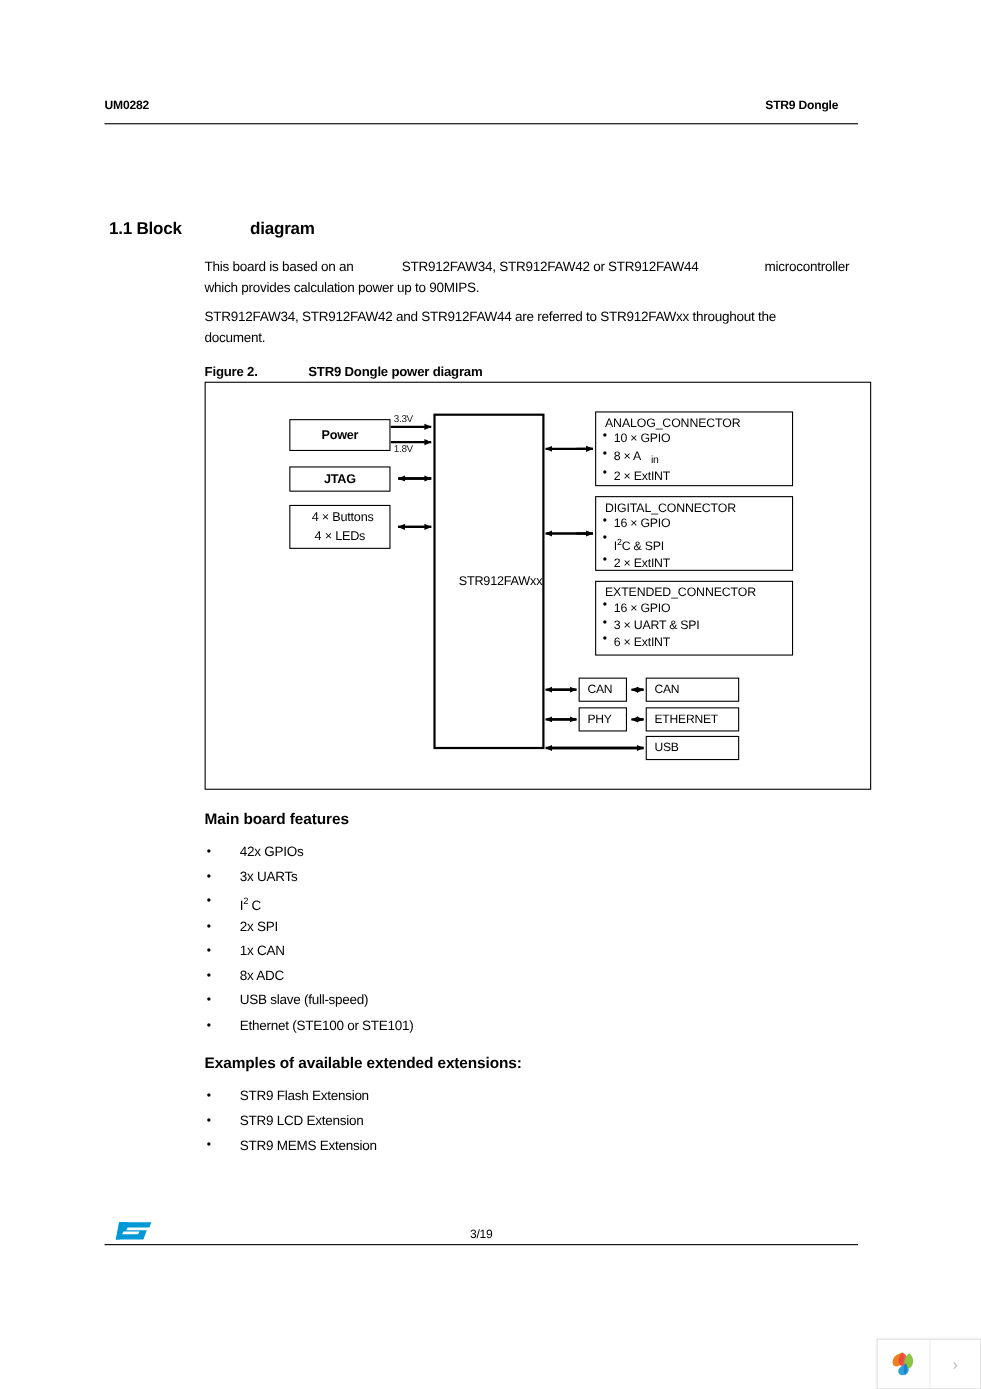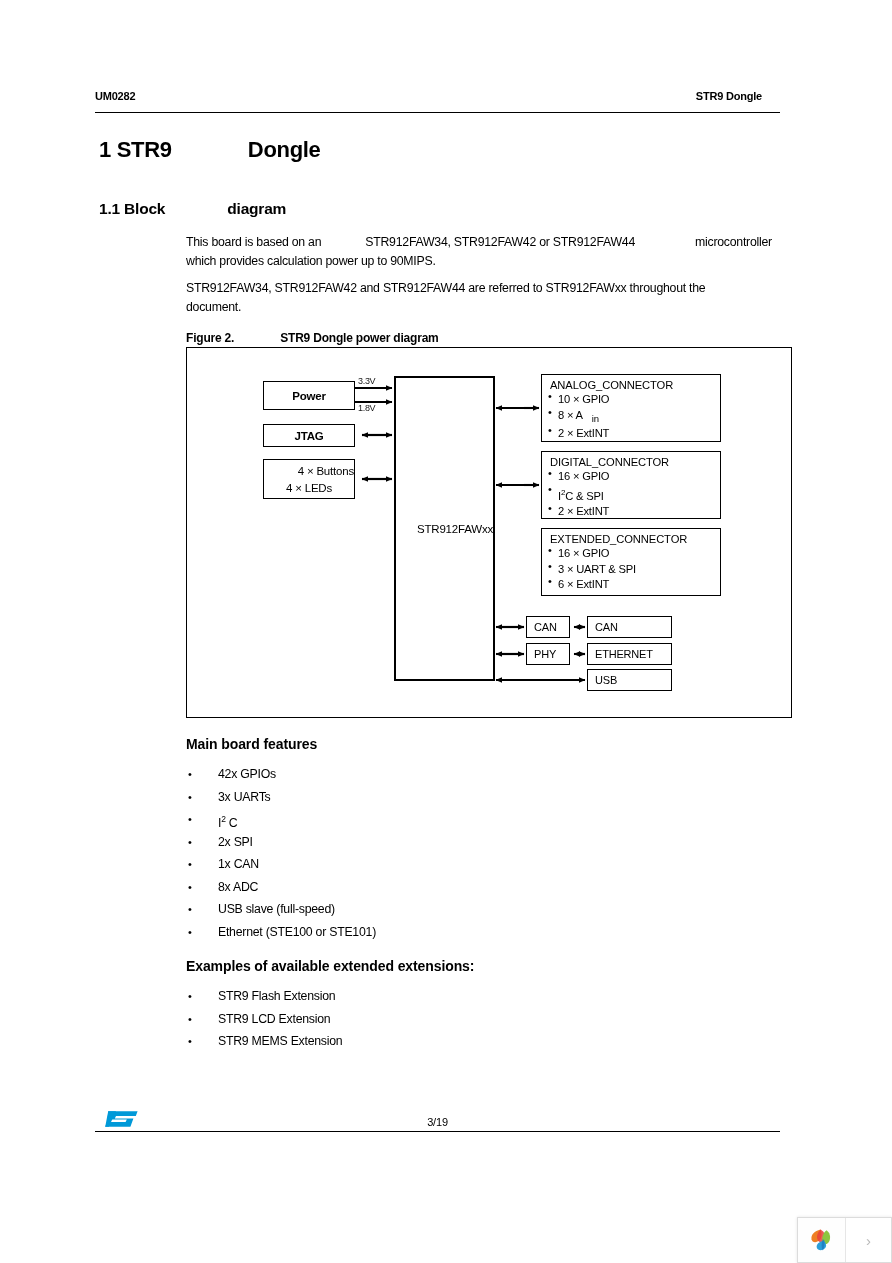--- a/index.html
+++ b/index.html
@@ -132,21 +132,21 @@
     justify-content: center;
     text-align: center;
     font-weight: bold;
   }
 
   
   .box-power  { left: 76px;  top: 33px;  width: 92px; height: 29px; }
   .box-jtag   { left: 76px;  top: 76px;  width: 92px; height: 23px; }
   .box-btnled { left: 76px;  top: 111px; width: 92px; height: 40px;
                 display: block; padding-top: 3px; }
-  .box-btnled .l1 { display: block; text-align: right;  padding-left: 5px; line-height: 17px; }
+  .box-btnled .l1 { display: block; text-align: center;  padding-left: 5px; line-height: 17px; }
   .box-btnled .l2 { display: block; text-align: center; line-height: 17px; }
 
   
   .box-mcu {
     left: 207px; top: 28px; width: 101px; height: 305px;
     border-width: 2.4px;
     display: flex; align-items: center; justify-content: flex-end;
   }
   .box-mcu .mcu-label { font-size: 11.5px; letter-spacing: -0.2px; }
 
@@ -326,21 +326,20 @@
 </head>
 <body>
 
 <div class="page">
 
   <div class="doc-header">
     <span class="hdr-left">UM0282</span>
     <span class="hdr-right">STR9 Dongle</span>
   </div>
 
-  <div class="h1"><span class="h1-num">1 STR9</span><span class="h1-gap"></span><span>Dongle</span></div>
 
   <div class="h2"><span>1.1 Block</span><span class="h2-gap"></span><span>diagram</span></div>
 
   <div class="para para-1"><span>This board is based on an</span><span class="gap-a"></span><span>STR912FAW34, STR912FAW42 or STR912FAW44</span><span class="gap-b"></span><span>microcontroller</span><br><span>which provides calculation power up to 90MIPS.</span></div>
 
   <div class="para para-2">STR912FAW34, STR912FAW42 and STR912FAW44 are referred to STR912FAWxx throughout the document.</div>
 
   <div class="fig-caption"><span>Figure 2.</span><span class="cap-gap"></span><span>STR9 Dongle power diagram</span></div>
 
   <div class="figure-frame">

